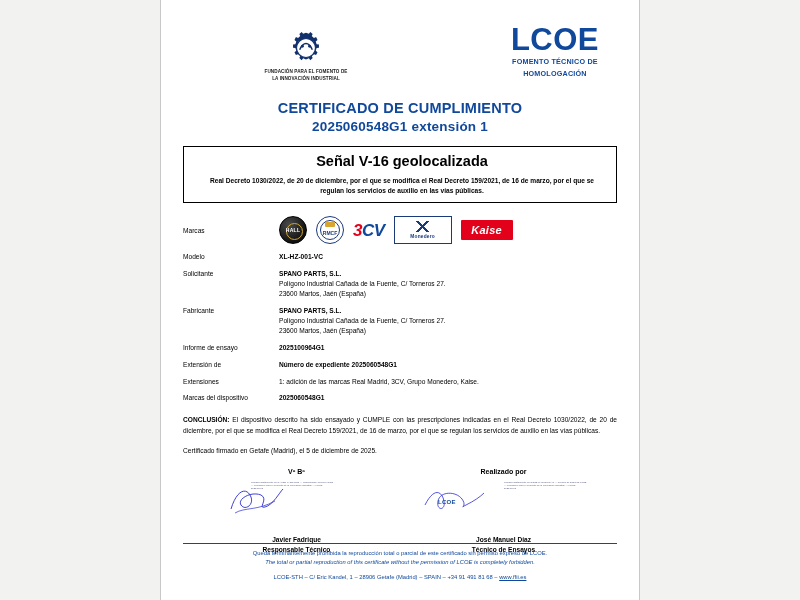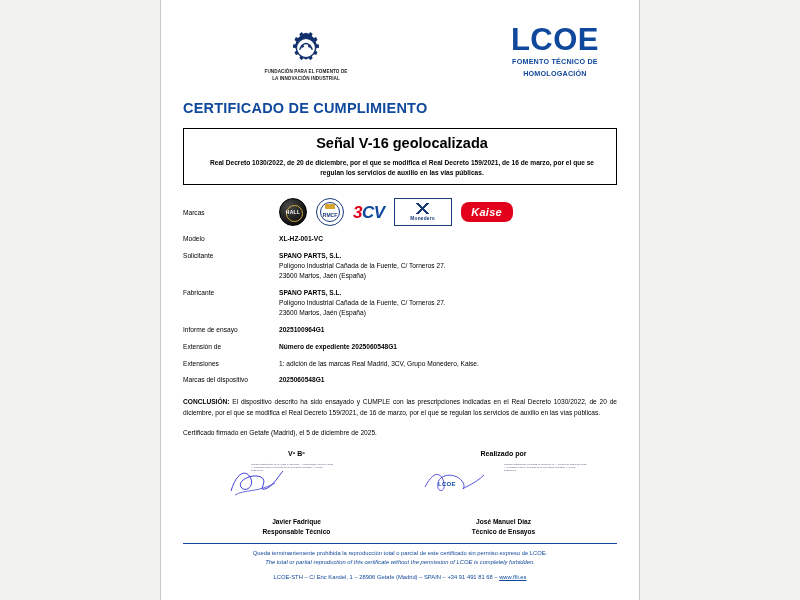--- a/index.html
+++ b/index.html
@@ -82,21 +82,21 @@
     font-size: 7.2px;
     font-weight: bold;
     color: #10489b;
     line-height: 1.45;
     margin-top: 2px;
     letter-spacing: 0.2px;
   }
 
   
   .cert-title {
-    text-align: left;
+    text-align: center;
     color: #10489b;
     font-weight: bold;
     font-size: 14.5px;
     letter-spacing: 0.2px;
     margin-top: 8px;
   }
   .cert-number {
     text-align: center;
     color: #10489b;
     font-weight: bold;
@@ -245,21 +245,21 @@
   .b-monedero .txt {
     font-size: 4.8px;
     font-weight: bold;
     color: #1b3a7a;
     letter-spacing: 0.2px;
   }
   .b-kaise {
     width: 52px; height: 20px;
     background: #e2001a;
     display: flex; align-items: center; justify-content: center;
-    border-radius: 8px;
+    border-radius: 1px;
     text-align: right;
   }
   .b-kaise .txt {
     color: #fff;
     font-weight: bold;
     font-style: italic;
     font-size: 11px;
     letter-spacing: 0.3px;
   }
 
@@ -397,20 +397,21 @@
         <div class="fii-text">LA INNOVACIÓN INDUSTRIAL</div>
       </div>
       <div class="lcoe-logo">
         <div class="lcoe-main">LCOE</div>
         <div class="lcoe-sub">FOMENTO TÉCNICO DE</div>
         <div class="lcoe-sub">HOMOLOGACIÓN</div>
       </div>
     </div>
 
     <div class="cert-title">CERTIFICADO DE CUMPLIMIENTO</div>
+    <div class="cert-number">2025060548G1 extensión 1</div>
 
     <div class="frame">
       <div class="frame-title">Señal V-16 geolocalizada</div>
       <div class="frame-sub">Real Decreto 1030/2022, de 20 de diciembre, por el que se modifica el Real Decreto 159/2021, de 16 de marzo, por el que se regulan los servicios de auxilio en las vías públicas.</div>
     </div>
 
     <div class="fields">
 
       <div class="row brands">
         <div class="label">Marcas</div>

